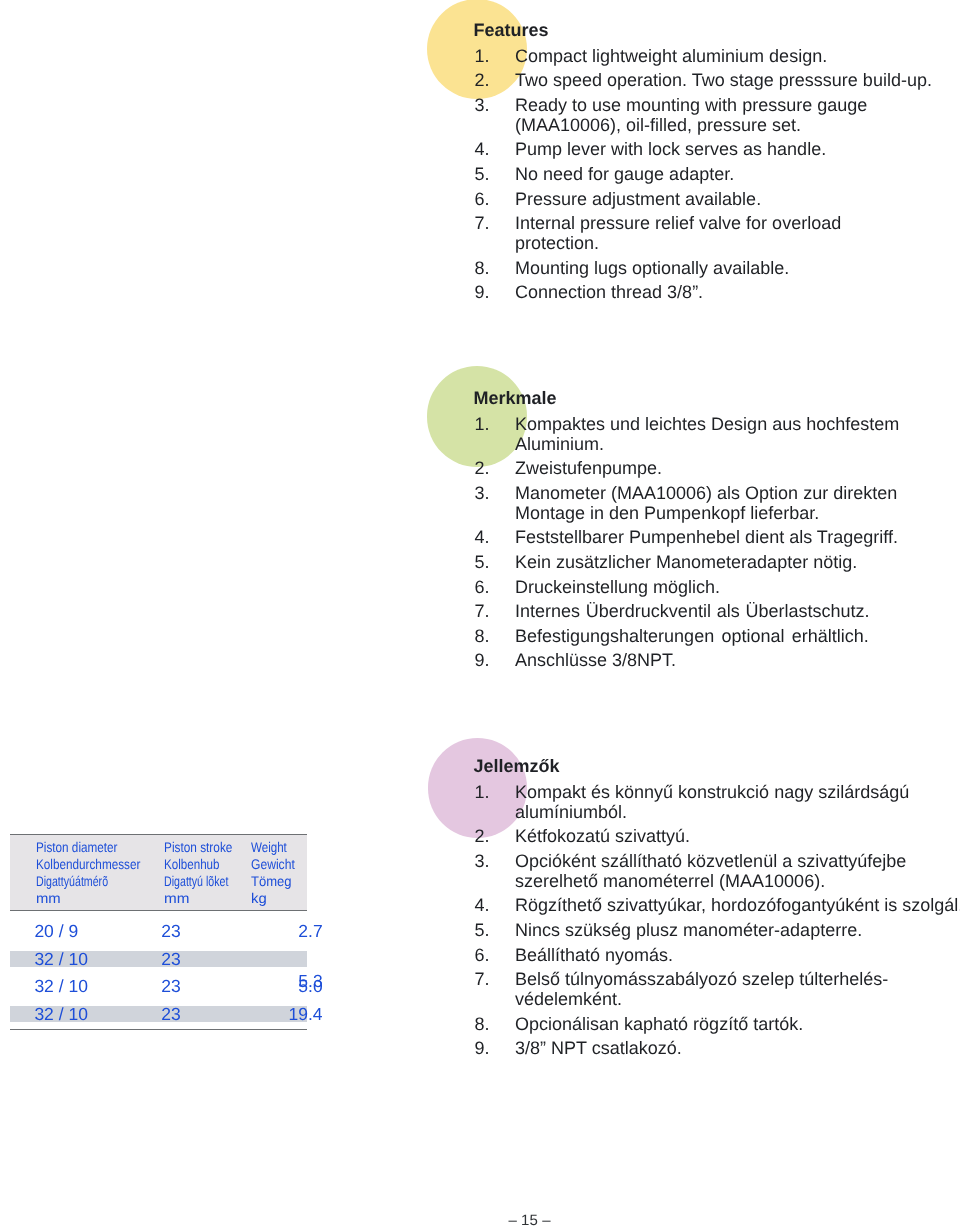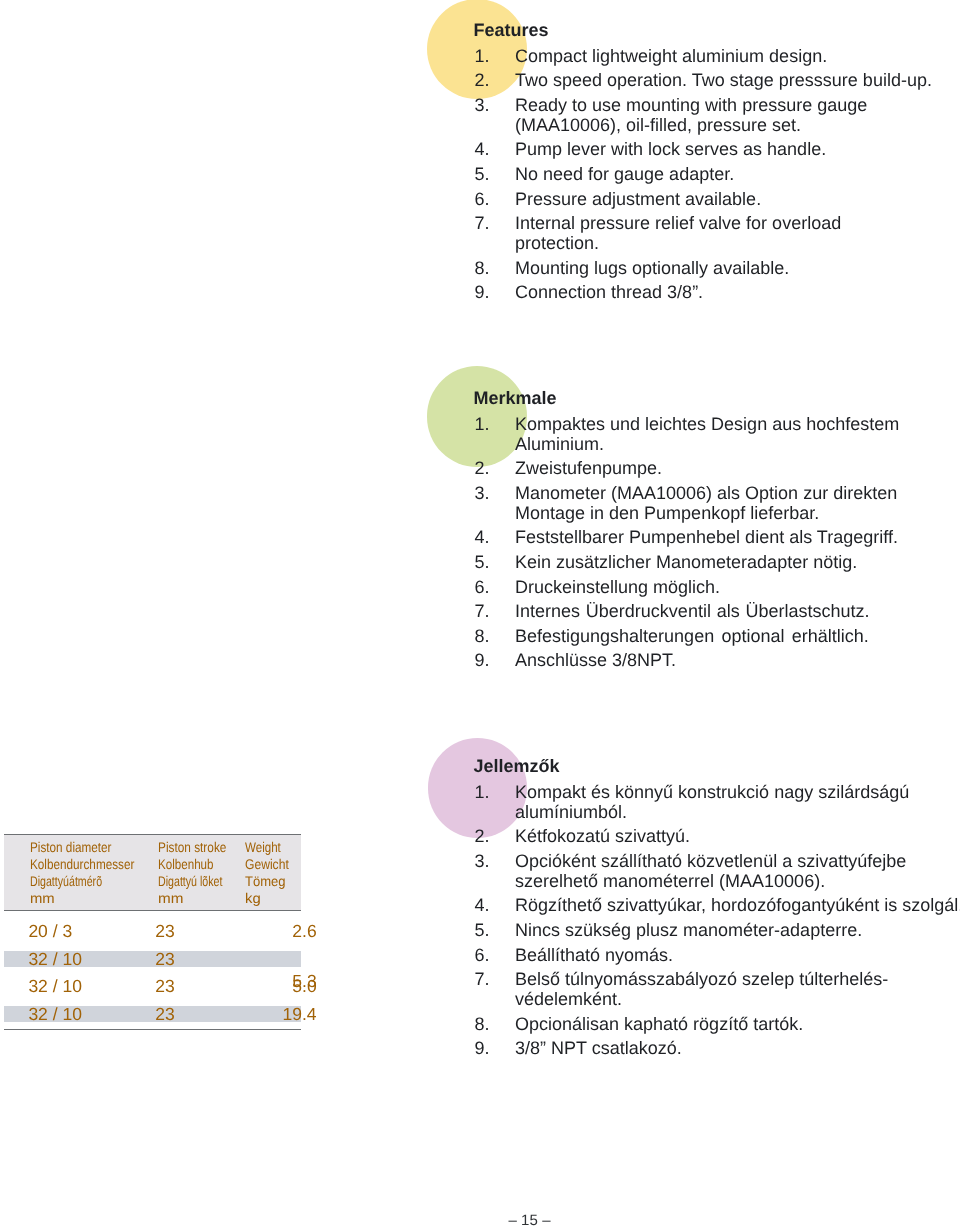--- a/index.html
+++ b/index.html
@@ -15,21 +15,21 @@
 
   
   .sec{position:absolute;z-index:2;}
   .sec .sec-title{font-size:18px;font-weight:bold;line-height:20px;margin:0 0 5.8px 1.5px;}
   .sec ol{margin:0;padding:0;list-style:none;}
   .sec li{position:relative;padding-left:43px;font-size:18px;line-height:20px;margin:0 0 4.55px 0;}
   .sec li .num{position:absolute;left:2.5px;top:0;width:26px;text-align:left;}
   .sec li .ln{display:block;white-space:pre;}
 
   
-  .tbl{position:absolute;left:4px;z-index:2;font-size:14px;color:#a16207;padding-left:40px;}
+  .tbl{position:absolute;left:10px;z-index:2;font-size:14px;color:#1d4ed8;padding-left:40px;}
   .tbl .rule{position:absolute;left:0;height:1px;background:#6d7073;}
   .tbl .hdr{position:absolute;left:0;background:#e6e4e7;}
   .tbl .zebra{position:absolute;left:0;background:#d0d4db;}
   .tbl .cell{position:absolute;white-space:pre;font-size:17.5px;line-height:17.5px;}
   .tbl .cell.r{text-align:right;}
   .tbl .hcell{position:absolute;white-space:pre;line-height:17.3px;transform-origin:0 0;-webkit-font-smoothing:antialiased;backface-visibility:hidden;}
 
   .pagenum{position:absolute;font-size:15px;color:#303336;letter-spacing:.1px;}
 </style>
 </head>
@@ -179,23 +179,23 @@
       <div class="hcell" style="left: 26.2px; top: 39.3px; transform: scaleX(0.759);">Digattyúátmérõ</div>
       <div class="hcell" style="left: 26.2px; top: 56.25px; transform: scaleX(1.06);">mm</div>
       <div class="hcell" style="left: 154.2px; top: 5.4px; transform: scaleX(0.845);">Piston stroke</div>
       <div class="hcell" style="left: 154.2px; top: 22.35px; transform: scaleX(0.829);">Kolbenhub</div>
       <div class="hcell" style="left: 154.2px; top: 39.3px; transform: scaleX(0.76);">Digattyú lõket</div>
       <div class="hcell" style="left: 154.2px; top: 56.25px; transform: scaleX(1.09);">mm</div>
       <div class="hcell" style="left: 241.2px; top: 5.4px; transform: scaleX(0.826);">Weight</div>
       <div class="hcell" style="left: 241.2px; top: 22.35px; transform: scaleX(0.866);">Gewicht</div>
       <div class="hcell" style="left: 241.2px; top: 39.3px; transform: scaleX(0.932);">Tömeg</div>
       <div class="hcell" style="left: 241.2px; top: 56.25px; transform: scaleX(1.06);">kg</div>
-      <div class="cell" style="left: 24.4px; top: 88.9px;">20 / 3</div>
+      <div class="cell" style="left: 24.4px; top: 88.9px;">20 / 9</div>
       <div class="cell" style="left: 151.3px; top: 88.9px;">23</div>
-      <div class="cell r" style="right: 24.4px; top: 88.9px;">2.6</div>
+      <div class="cell r" style="right: 24.4px; top: 88.9px;">2.7</div>
       <div class="zebra" style="top: 117.15px; width: 297px; height: 16px; background: rgb(208, 212, 219);"></div>
       <div class="cell" style="left: 24.4px; top: 116.55px;">32 / 10</div>
       <div class="cell" style="left: 151.3px; top: 116.55px;">23</div>
       <div class="cell r" style="right: 24.4px; top: 116.55px; margin-top: 22px;">5.3</div>
       <div class="cell" style="left: 24.4px; top: 144.2px;">32 / 10</div>
       <div class="cell" style="left: 151.3px; top: 144.2px;">23</div>
       <div class="cell r" style="right: 24.4px; top: 144.2px;">5.0</div>
       <div class="zebra" style="top: 172.45px; width: 297px; height: 16px; background: rgb(208, 212, 219);"></div>
       <div class="cell" style="left: 24.4px; top: 171.85px;">32 / 10</div>
       <div class="cell" style="left: 151.3px; top: 171.85px;">23</div>

